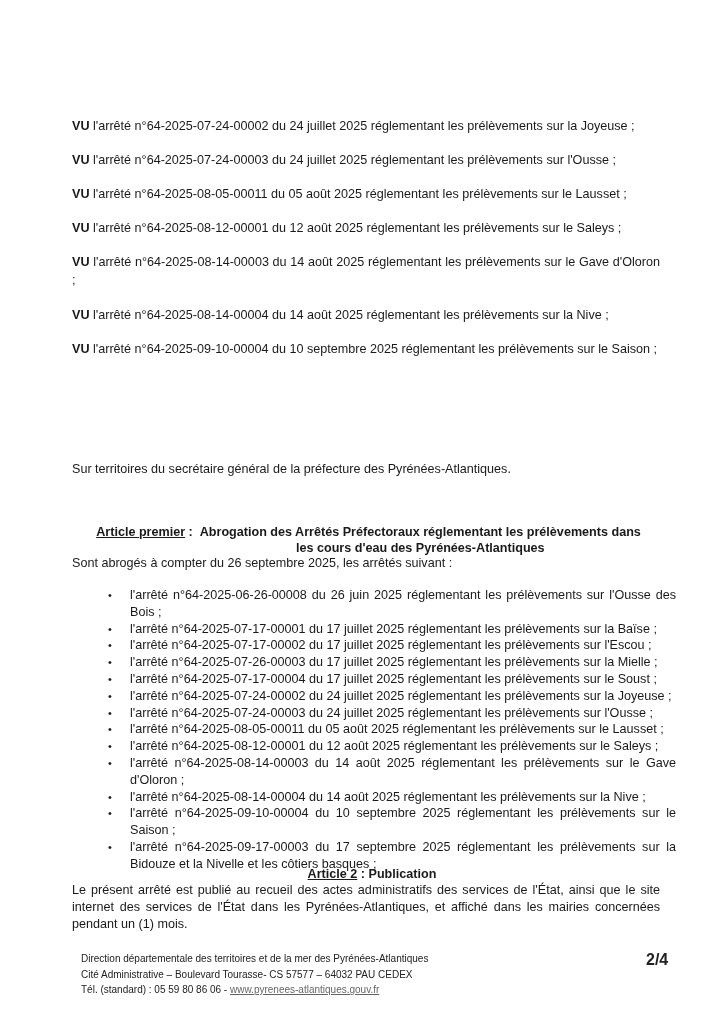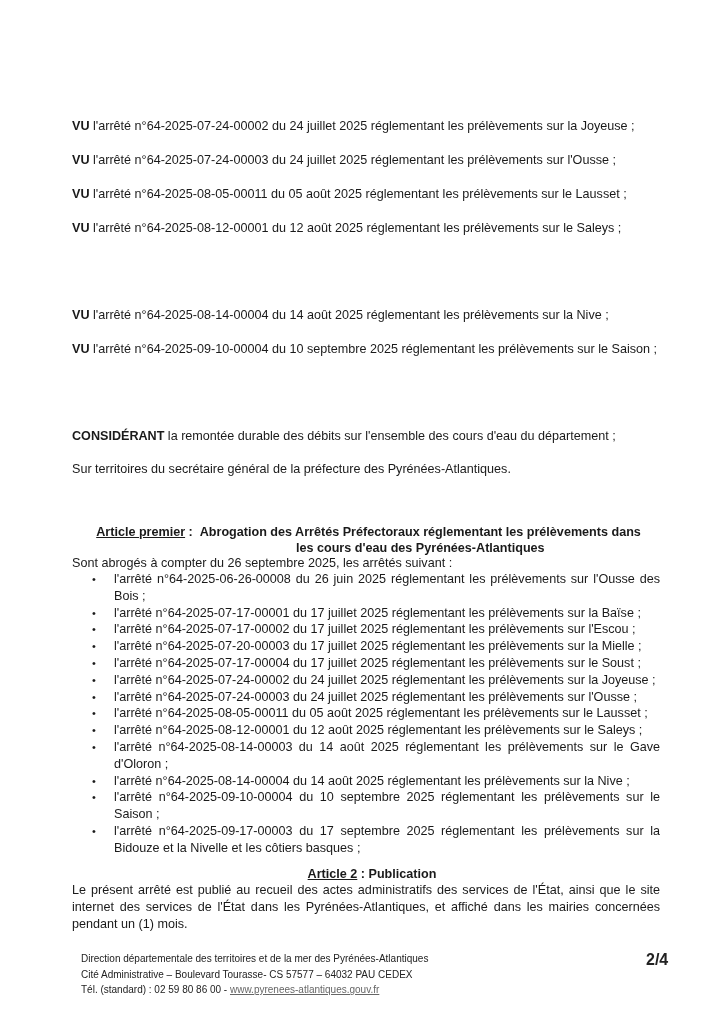--- a/index.html
+++ b/index.html
@@ -17,21 +17,21 @@
       position: absolute; left: 0; width: 724px; text-align: center; font-weight: bold;
       font-size: 15px; top: 470px; letter-spacing: 0.3px;
     }
     .article-head {
       position: absolute; left: 72px; width: 600px; font-size: 12.6px; line-height: 16px; font-weight: bold; text-align: center;
     }
     .article-head .u { text-decoration: underline; }
     .article-head .rest { display: inline-block; vertical-align: top; width: 455px; }
     .article-head .lbl { display: inline-block; vertical-align: top; }
     ul.bullets {
-      position: absolute; left: 72px; width: 588px; margin: 0; padding: 0; list-style: none;
+      position: absolute; left: 72px; width: 588px; margin: 16px; padding: 0; list-style: none;
       font-size: 12.6px; line-height: 16.8px;
     }
     ul.bullets li { position: relative; padding-left: 42px; text-align: justify; }
     ul.bullets li::before {
       content: "\2022"; position: absolute; left: 20px; top: 0; font-size: 11px;
     }
     .footer {
       position: absolute; left: 81px; top: 951px; font-size: 10px; line-height: 15.5px; color: #222;
     }
     .footer a { color: #666; text-decoration: underline; }
@@ -39,55 +39,55 @@
   </style>
 </head>
 <body>
 
 <div class="page">
 
   <div class="para" style="top:117px"><b>VU</b><span> l'arrêté n°64-2025-07-24-00002 du 24 juillet 2025 réglementant les prélèvements sur la Joyeuse ;</span></div>
   <div class="para" style="top:151px"><b>VU</b><span> l'arrêté n°64-2025-07-24-00003 du 24 juillet 2025 réglementant les prélèvements sur l'Ousse ;</span></div>
   <div class="para" style="top:185px"><b>VU</b><span> l'arrêté n°64-2025-08-05-00011 du 05 août 2025 réglementant les prélèvements sur le Lausset ;</span></div>
   <div class="para" style="top:219px"><b>VU</b><span> l'arrêté n°64-2025-08-12-00001 du 12 août 2025 réglementant les prélèvements sur le Saleys ;</span></div>
+  <div class="para" style="top:253px"><b>VU</b><span> l'arrêté n°64-2025-08-14-00003 du 14 août 2025 réglementant les prélèvements sur le Gave d'Oloron ;</span></div>
   <div class="para" style="top:306px"><b>VU</b><span> l'arrêté n°64-2025-08-14-00004 du 14 août 2025 réglementant les prélèvements sur la Nive ;</span></div>
   <div class="para" style="top:340px"><b>VU</b><span> l'arrêté n°64-2025-09-10-00004 du 10 septembre 2025 réglementant les prélèvements sur le Saison ;</span></div>
 
-  <div class="para" style="top:427px"><b>CONSIDÉRANT</b><span> la remontée durable des débits sur l'ensemble des cours d'eau du département ;</span></div>
 
   <div class="para" style="top:460px">Sur territoires du secrétaire général de la préfecture des Pyrénées-Atlantiques.</div>
 
 
   <div class="article-head" style="top:524px">
     <span class="lbl"><span class="u">Article premier</span><span> : </span></span><span class="rest">Abrogation des Arrêtés Préfectoraux réglementant les prélèvements dans les cours d'eau des Pyrénées-Atlantiques</span>
   </div>
 
   <div class="para" style="top:555px; line-height:16px;">Sont abrogés à compter du 26 septembre 2025, les arrêtés suivant :</div>
 
   <ul class="bullets" style="top:571px">
     <li>l'arrêté n°64-2025-06-26-00008 du 26 juin 2025 réglementant les prélèvements sur l'Ousse des Bois ;</li>
     <li>l'arrêté n°64-2025-07-17-00001 du 17 juillet 2025 réglementant les prélèvements sur la Baïse ;</li>
     <li>l'arrêté n°64-2025-07-17-00002 du 17 juillet 2025 réglementant les prélèvements sur l'Escou ;</li>
-    <li>l'arrêté n°64-2025-07-20-00003 du 17 juillet 2025 réglementant les prélèvements sur la Mielle ;</li>
+    <li>l'arrêté n°64-2025-07-26-00003 du 17 juillet 2025 réglementant les prélèvements sur la Mielle ;</li>
     <li>l'arrêté n°64-2025-07-17-00004 du 17 juillet 2025 réglementant les prélèvements sur le Soust ;</li>
     <li>l'arrêté n°64-2025-07-24-00002 du 24 juillet 2025 réglementant les prélèvements sur la Joyeuse ;</li>
     <li>l'arrêté n°64-2025-07-24-00003 du 24 juillet 2025 réglementant les prélèvements sur l'Ousse ;</li>
     <li>l'arrêté n°64-2025-08-05-00011 du 05 août 2025 réglementant les prélèvements sur le Lausset ;</li>
     <li>l'arrêté n°64-2025-08-12-00001 du 12 août 2025 réglementant les prélèvements sur le Saleys ;</li>
     <li>l'arrêté n°64-2025-08-14-00003 du 14 août 2025 réglementant les prélèvements sur le Gave d'Oloron ;</li>
     <li>l'arrêté n°64-2025-08-14-00004 du 14 août 2025 réglementant les prélèvements sur la Nive ;</li>
     <li>l'arrêté n°64-2025-09-10-00004 du 10 septembre 2025 réglementant les prélèvements sur le Saison ;</li>
     <li>l'arrêté n°64-2025-09-17-00003 du 17 septembre 2025 réglementant les prélèvements sur la Bidouze et la Nivelle et les côtiers basques ;</li>
   </ul>
 
   <div class="article-head" style="top:866px">
     <span class="u">Article 2</span><span> : </span><span>Publication</span>
   </div>
   <div class="para" style="top:882px; line-height:17px;">Le présent arrêté est publié au recueil des actes administratifs des services de l'État, ainsi que le site internet des services de l'État dans les Pyrénées-Atlantiques, et affiché dans les mairies concernées pendant un (1) mois.</div>
 
   <div class="footer">
     <div>Direction départementale des territoires et de la mer des Pyrénées-Atlantiques</div>
     <div>Cité Administrative – Boulevard Tourasse- CS 57577 – 64032 PAU CEDEX</div>
-    <div><span>Tél. (standard) : 02 59 80 86 00 - </span><a>www.pyrenees-atlantiques.gouv.fr</a></div>
+    <div><span>Tél. (standard) : 05 59 80 86 06 - </span><a>www.pyrenees-atlantiques.gouv.fr</a></div>
   </div>
   <div class="page-num">2/4</div>
 
 </div>
 
 </body></html>

